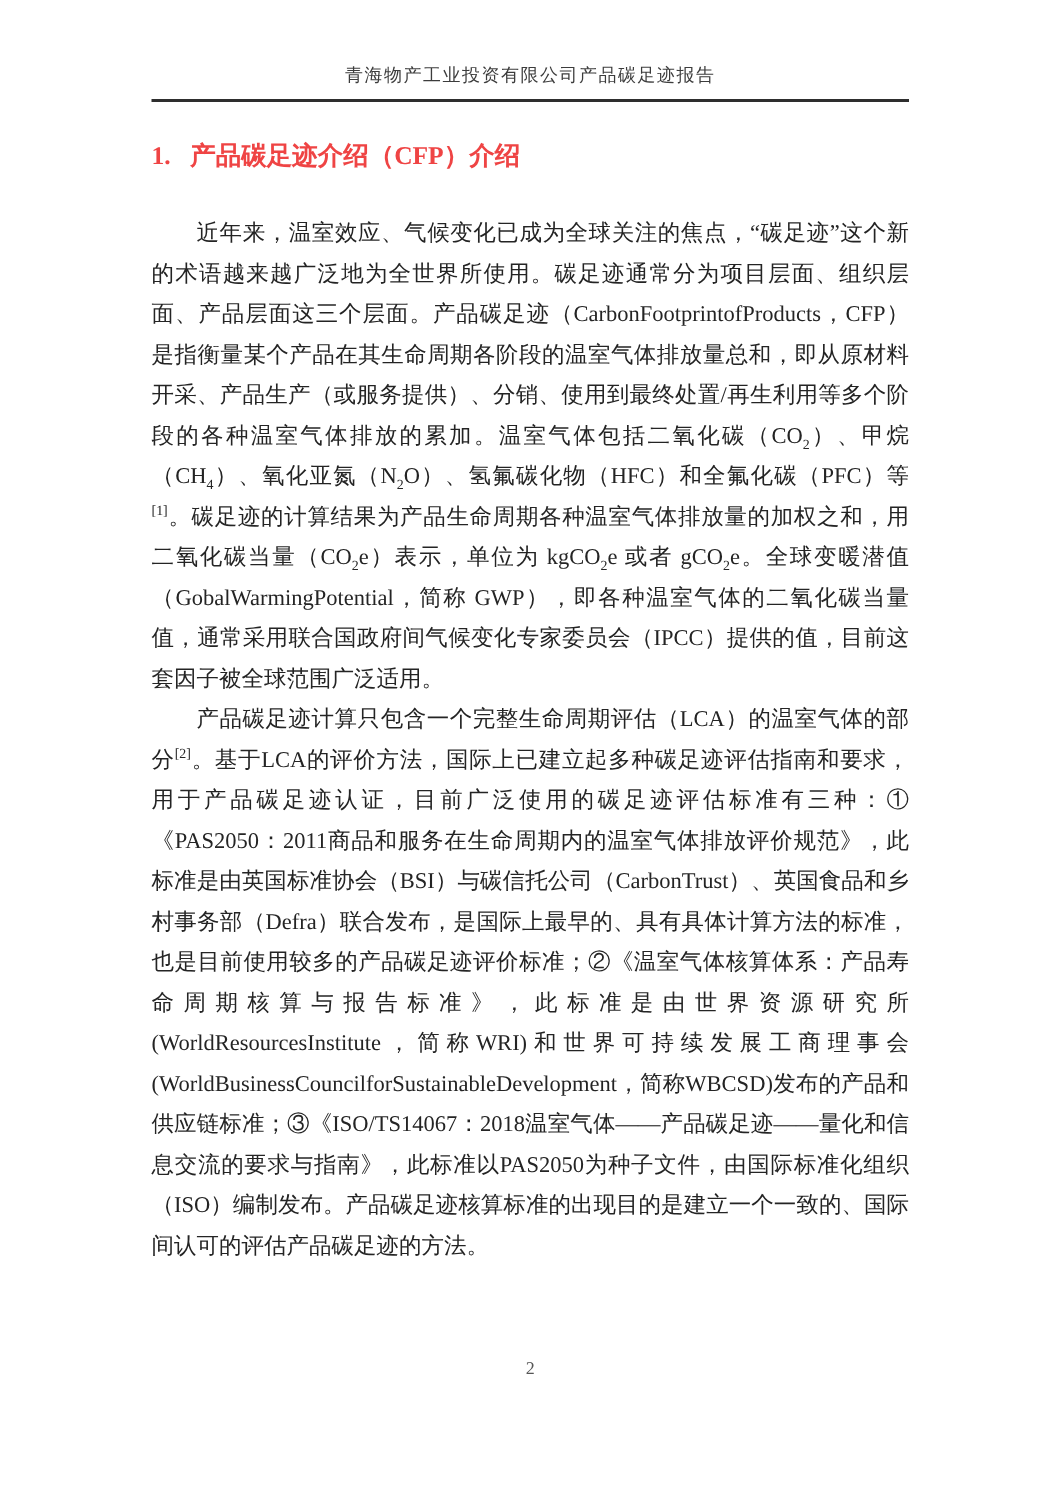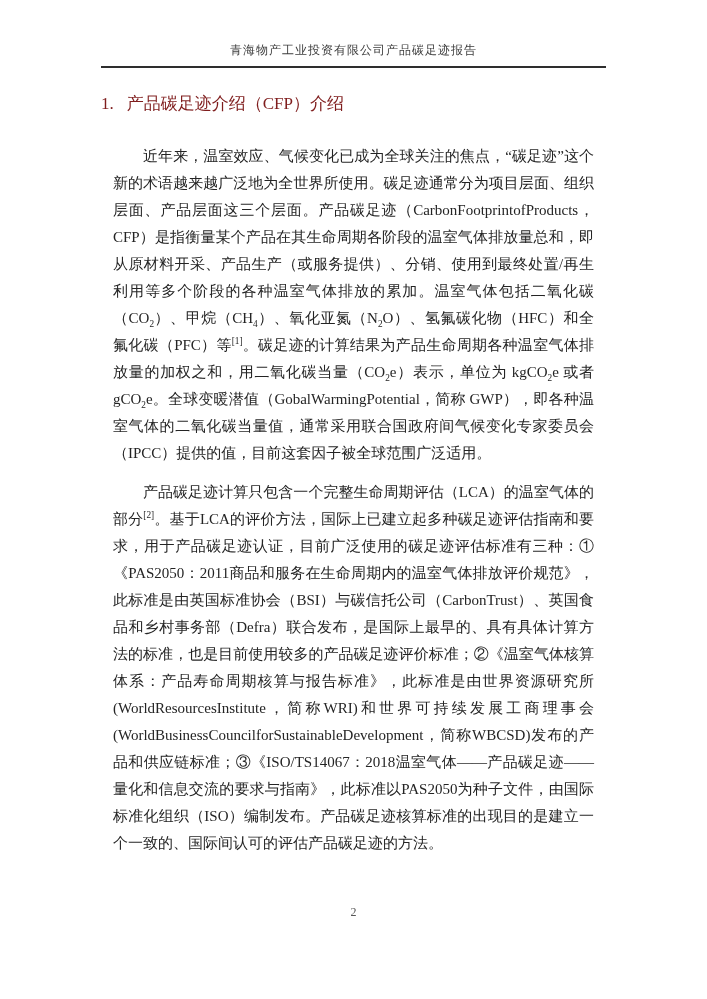--- a/index.html
+++ b/index.html
@@ -28,26 +28,26 @@
   .content {
     position: absolute;
     top: 92px;
     left: 101px;
     width: 505px;
   }
   h1.section-heading {
     margin: 0 0 27px 0;
     font-size: 17px;
     line-height: 24px;
-    font-weight: normal;
-    color: #7f1d1d;
+    font-weight: bold;
+    color: #ef4444;
   }
   h1.section-heading .num { margin-right: 13px; }
   p.body-para {
-    margin: 12px;
+    margin: 0;
     font-size: 15px;
     line-height: 27px;
     text-align: justify;
     text-indent: 2em;
     color: #242424;
   }
   p.body-para .sub {
     vertical-align: sub;
     font-size: 0.62em;
     line-height: 0;

